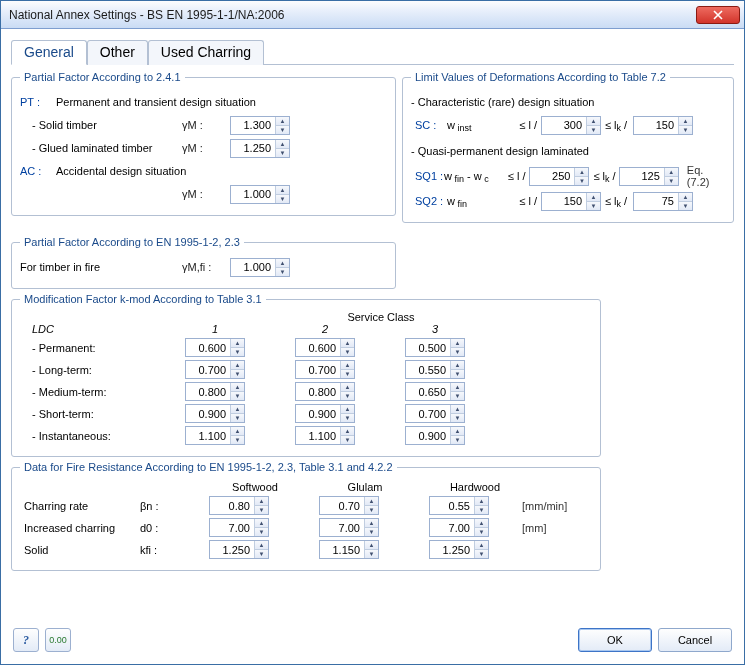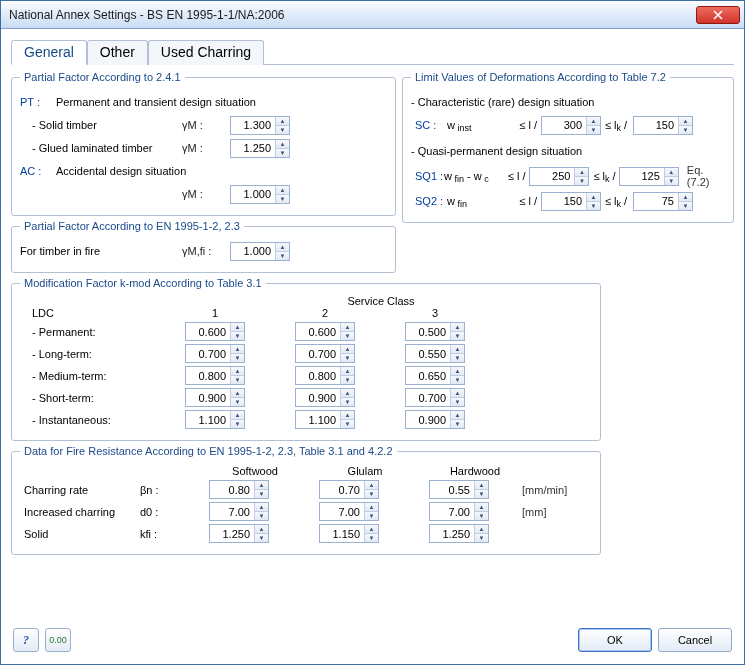--- a/index.html
+++ b/index.html
@@ -53,21 +53,21 @@
     cursor: pointer;
     font-size: 14px;
   }
   .tab.active {
     background: #fff;
     border-bottom: 1px solid #fff;
     color: #1a4a8a;
     font-weight: 500;
   }
   .cols { display: flex; gap: 6px; }
-  .col-left { width: 385px; display: flex; flex-direction: column; gap: 4px; }
+  .col-left { width: 385px; display: flex; flex-direction: column; gap: 20px; }
   .col-right { flex: 1; display: flex; flex-direction: column; gap: 4px; }
   fieldset {
     border: 1px solid #b3c0d3;
     border-radius: 3px;
     padding: 6px 8px 8px;
     margin: 0;
   }
   legend {
     color: #1a4a8a;
     padding: 0 4px;
@@ -122,21 +122,21 @@
   .defrow { display: flex; align-items: center; margin: 3px 0; min-height: 20px; }
   .defrow .code { color: #0040a0; width: 36px; padding-left:4px; }
   .defrow .desc { width: 70px; }
   .defrow .le { width: 24px; text-align: right; padding-right: 4px; }
   .defrow .unit2 { width: 32px; text-align: left; padding-left: 4px;}
   .defrow .eq { padding-left: 8px; color: #333;}
   .wide { width: 590px; }
   .kmod-hdr { display: flex; }
   .kmod-hdr .sp { width: 150px; }
   .kmod-hdr .title { flex: 1; text-align: center; }
-  .kmod-sub { display: flex; }
+  .kmod-sub { display: flex; font-style: italic; }
   .kmod-sub .c0 { width: 140px; }
   .kmod-sub .c { width: 110px; text-align: center; }
   .krow { display: flex; align-items: center; margin: 3px 0; }
   .krow .rl { width: 140px; padding-left: 12px; }
   .krow .sc-cell { width: 110px; display:flex; justify-content:center; }
   .fire-hdr { display:flex; margin-top:2px;}
   .fire-hdr .sp { width: 180px; }
   .fire-hdr .c { width: 110px; text-align:center; }
   .frow { display:flex; align-items:center; margin:3px 0;}
   .frow .rl { width: 120px; padding-left:4px;}
@@ -271,21 +271,21 @@
             </span>
           <span class="unit2">≤ l<sub>k</sub> /</span>
           <span class="spinner">
               <input value="150" style="">
               <span class="updn">
                 <div>▲</div>
                 <div>▼</div>
               </span>
             </span>
         </div>
-        <div class="row" style="margin-top:6px">- Quasi-permanent design situation</div>
+        <div class="row" style="margin-top:6px">- Quasi-permanent design laminated</div>
         <div class="defrow">
           <span class="code">SQ1 :</span>
           <span class="desc">w<sub> fin</sub> - w<sub> c</sub></span>
           <span class="le">≤ l /</span>
           <span class="spinner">
               <input value="250" style="">
               <span class="updn">
                 <div>▲</div>
                 <div>▼</div>
               </span>

